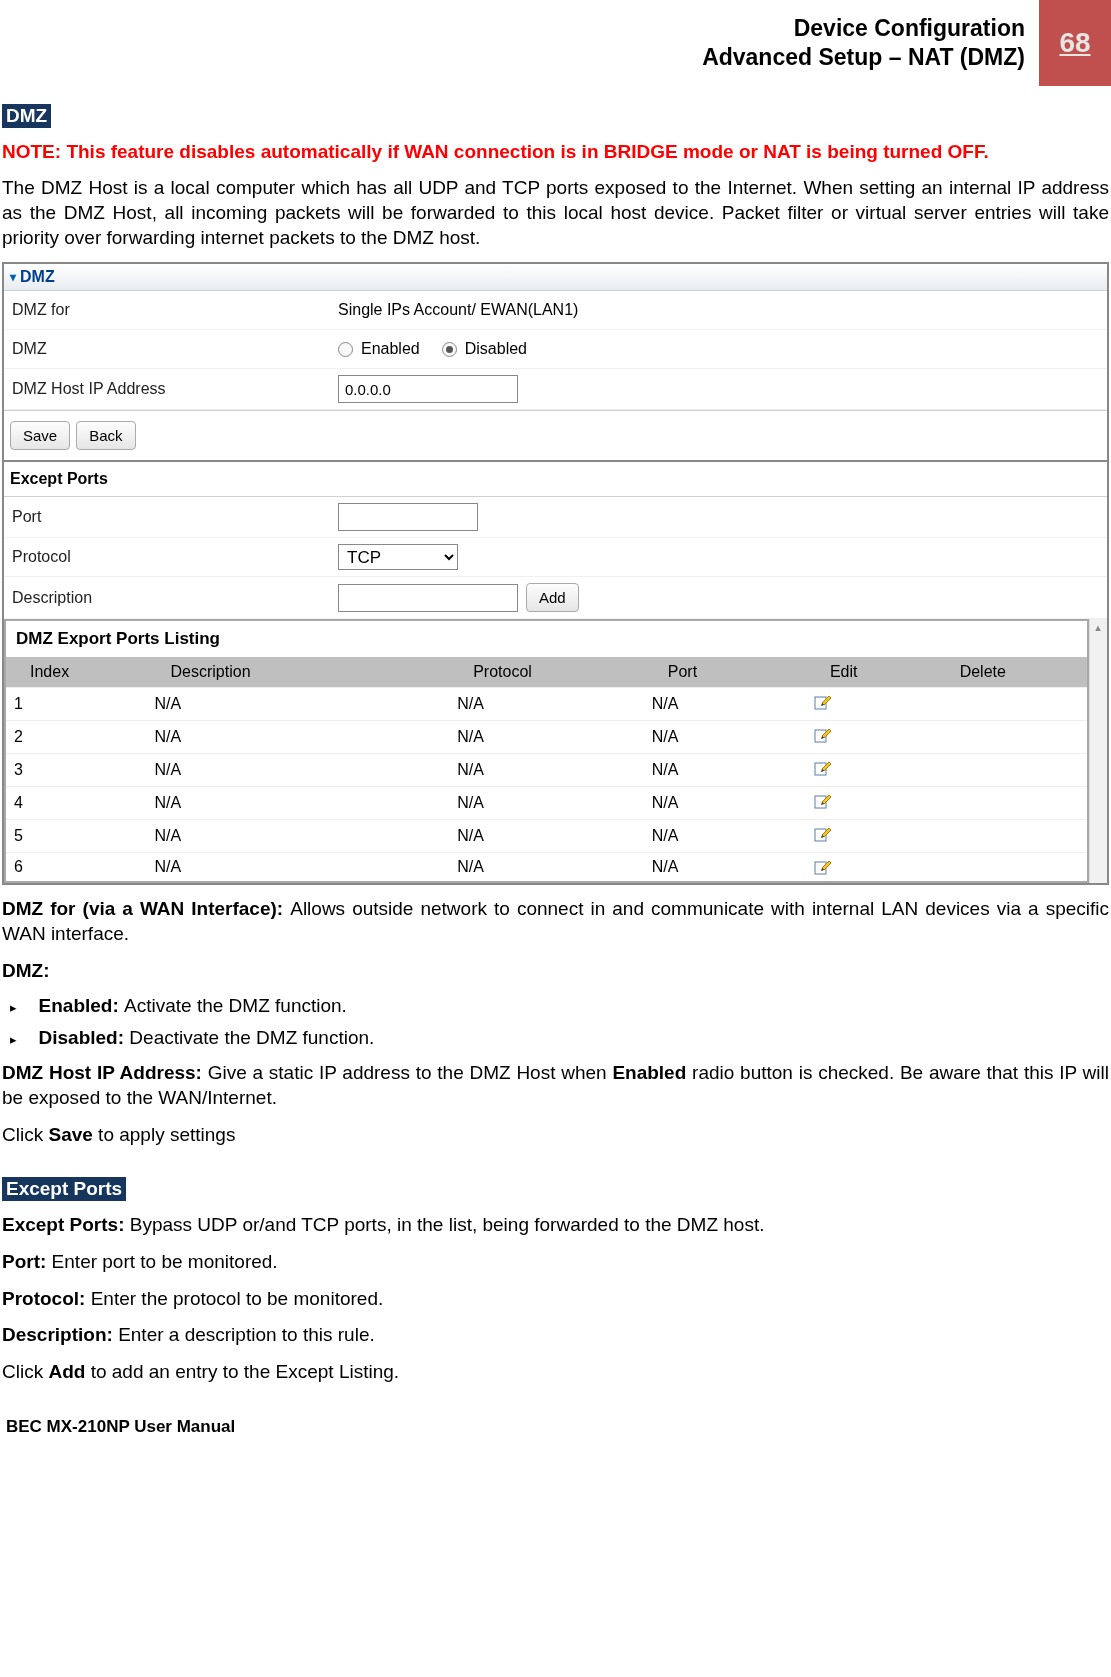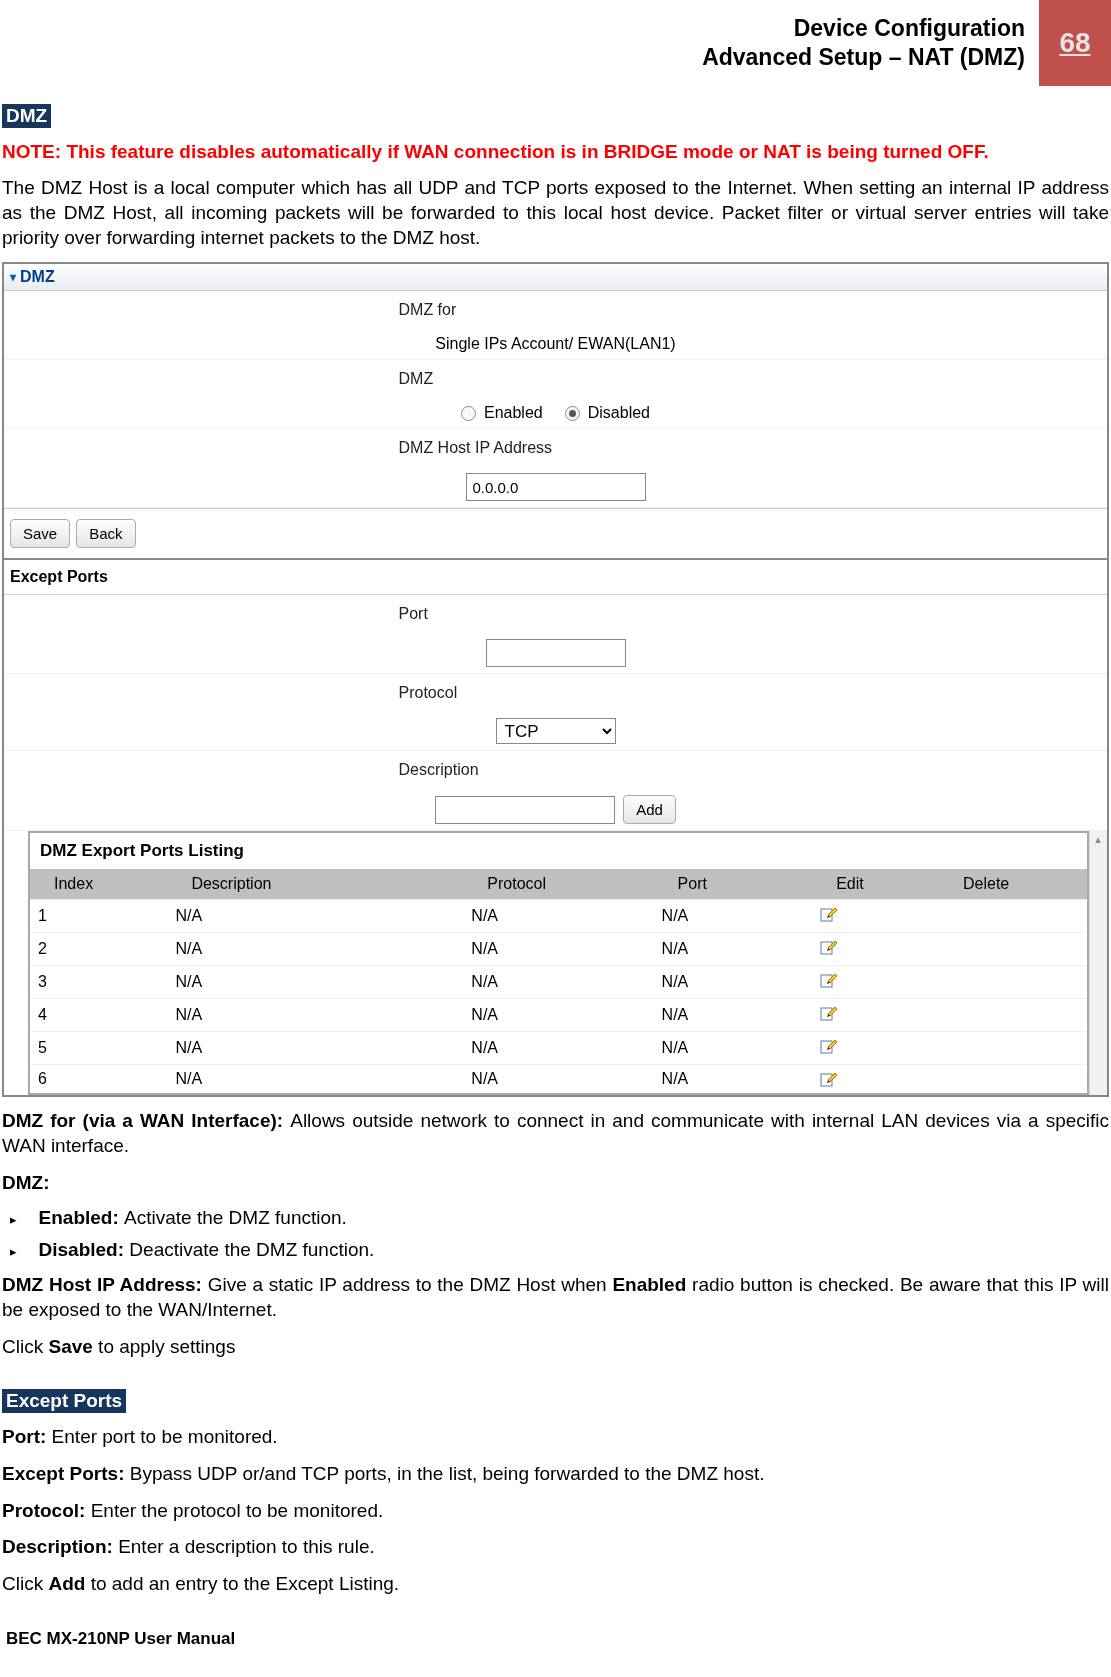--- a/index.html
+++ b/index.html
@@ -16,21 +16,21 @@
   .b { font-weight:700; }
   .u { text-decoration:underline; }
   ul.tri { list-style:none; padding-left:42px; margin:6px 0; }
   ul.tri li { margin:10px 0; }
   ul.tri li::before { content:"▸"; font-size:13px; padding-right:22px; margin-left:-34px; }
   .footer { margin-top:32px; font-weight:700; font-size:17px; padding-left:4px; }
   
   .panel { border:2px solid #888; margin:6px 0 4px 0; font-family:Arial,sans-serif; font-size:16px; color:#000; position:relative; }
   .panel-hdr { background:#e9ecf3; color:#003f8f; font-weight:700; padding:4px 6px; border-bottom:1px solid #d0d0d0; display:flex; align-items:center; gap:4px; }
   .chev { color:#0060c0; font-size:12px; }
-  .cfg-row { display:flex; align-items:center; border-bottom:1px solid #f0f0f0;flex-direction:column; }
+  .cfg-row { display:flex; align-items:center; border-bottom:1px solid #f0f0f0; }
   .cfg-row .lbl { width:330px; padding:10px 8px; color:#222; }
   .cfg-row .val { flex:1; padding:6px 4px; display:flex; align-items:center; gap:8px; }
   .btnrow { padding:10px 6px; border-top:1px solid #d0d0d0; border-bottom:2px solid #888; display:flex; gap:6px; }
   .uibtn { background:linear-gradient(#fdfdfd,#e6e6e6); border:1px solid #aaa; border-radius:4px; padding:5px 12px; font-size:15px; cursor:pointer; }
   .sub-hdr { font-weight:700; padding:8px 6px; border-bottom:1px solid #d0d0d0; }
   .txt-in { border:1px solid #888; padding:4px 6px; width:180px; font-size:15px; height:28px; }
   .sel { border:1px solid #888; padding:2px 4px; width:120px; font-size:17px; height:26px; background:#fff; }
   .inner-box { border:2px solid #a8a8a8; margin:0; }
   .listing { padding:0; }
   .listing-title { font-weight:700; padding:8px 10px; font-size:17px; }
@@ -110,21 +110,21 @@
       </div>
       <div class="cfg-row">
         <div class="lbl">Description</div>
         <div class="val">
           <input class="txt-in" style="">
           <button class="uibtn">Add</button>
         </div>
       </div>
 
       <div class="panel-scrollwrap">
-        <div class="inner-box" style="margin-right:18px;margin-left:24px;">
+        <div class="inner-box" style="margin-right:18px;">
           <div class="listing">
             <div class="listing-title">DMZ Export Ports Listing</div>
             <table class="list-tbl">
               <thead>
                 <tr>
                   <th style="width:13%">Index</th>
                   <th style="width:28%">Description</th>
                   <th style="width:18%">Protocol</th>
                   <th style="width:15%">Port</th>
                   <th style="width:12%">Edit</th>
@@ -217,21 +217,21 @@
     
     <p class="jb"><span class="b">DMZ for (via a WAN Interface): </span><span>Allows outside network to connect in and communicate with internal LAN devices via a specific WAN interface.</span></p>
     <p class="b">DMZ:</p>
     <ul class="tri">
       <li><span class="b">Enabled: </span><span>Activate the DMZ function.</span></li>
       <li><span class="b">Disabled: </span><span>Deactivate the DMZ function.</span></li>
     </ul>
     <p class="jb"><span class="b">DMZ Host IP Address: </span><span>Give a static IP address to the DMZ Host when </span><span class="b">Enabled</span><span> radio button is checked. Be aware that this IP will be exposed to the WAN/Internet.</span></p>
     <p><span>Click </span><span class="b">Save</span><span> to apply settings</span></p>
     <span class="sec-label">Except Ports</span>
+    <p><span class="b">Except Ports: </span><span>Bypass UDP or/and TCP ports, in the list, being forwarded to the DMZ host.</span></p>
     <p><span class="b">Port: </span><span>Enter port to be monitored.</span></p>
-    <p><span class="b">Except Ports: </span><span>Bypass UDP or/and TCP ports, in the list, being forwarded to the DMZ host.</span></p>
     <p><span class="b">Protocol: </span><span>Enter the protocol to be monitored.</span></p>
     <p><span class="b">Description: </span><span>Enter a description to this rule.</span></p>
     <p><span>Click </span><span class="b">Add</span><span> to add an entry to the Except Listing.</span></p>
 
     <div class="footer">BEC MX-210NP User Manual</div>
   </div>
 </div>
 
 </body></html>

